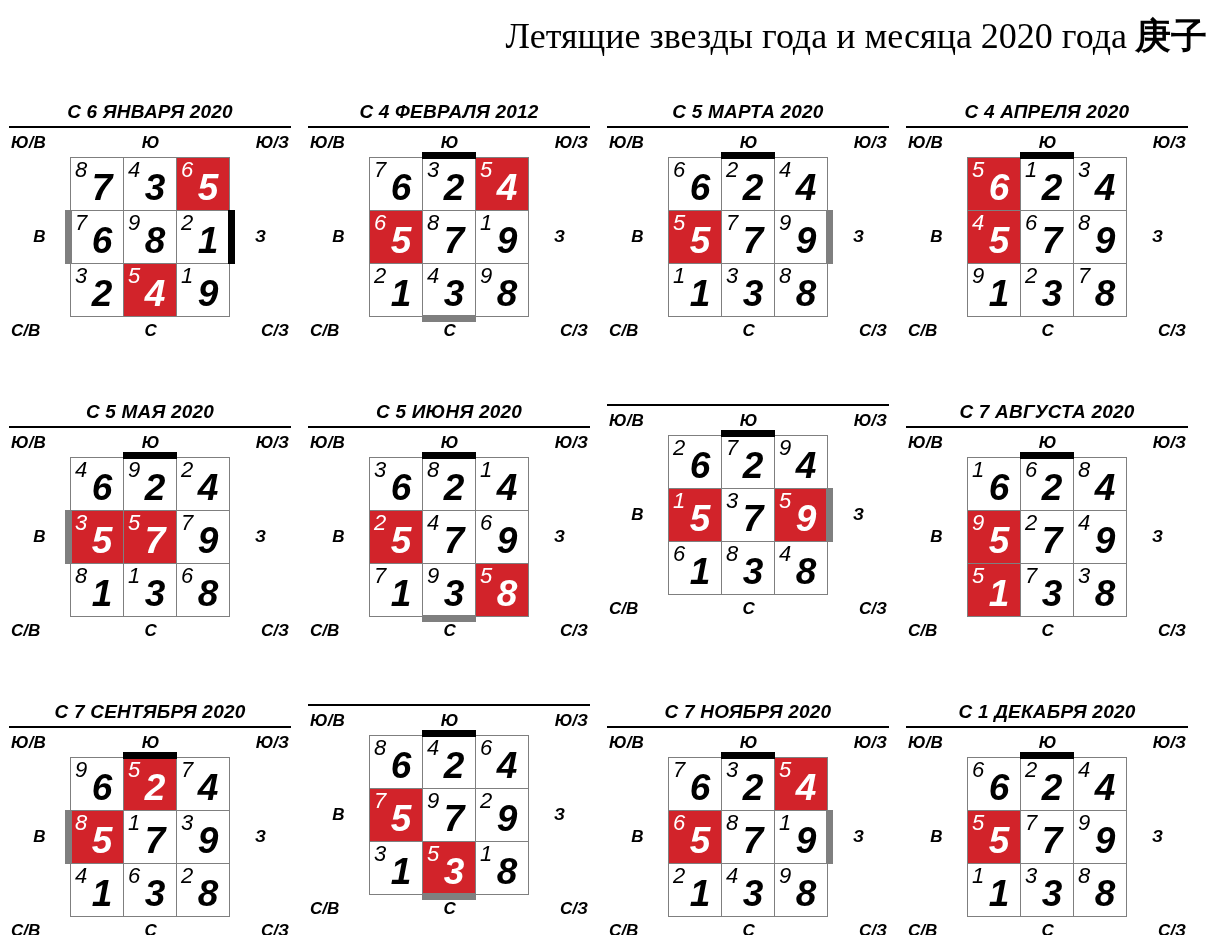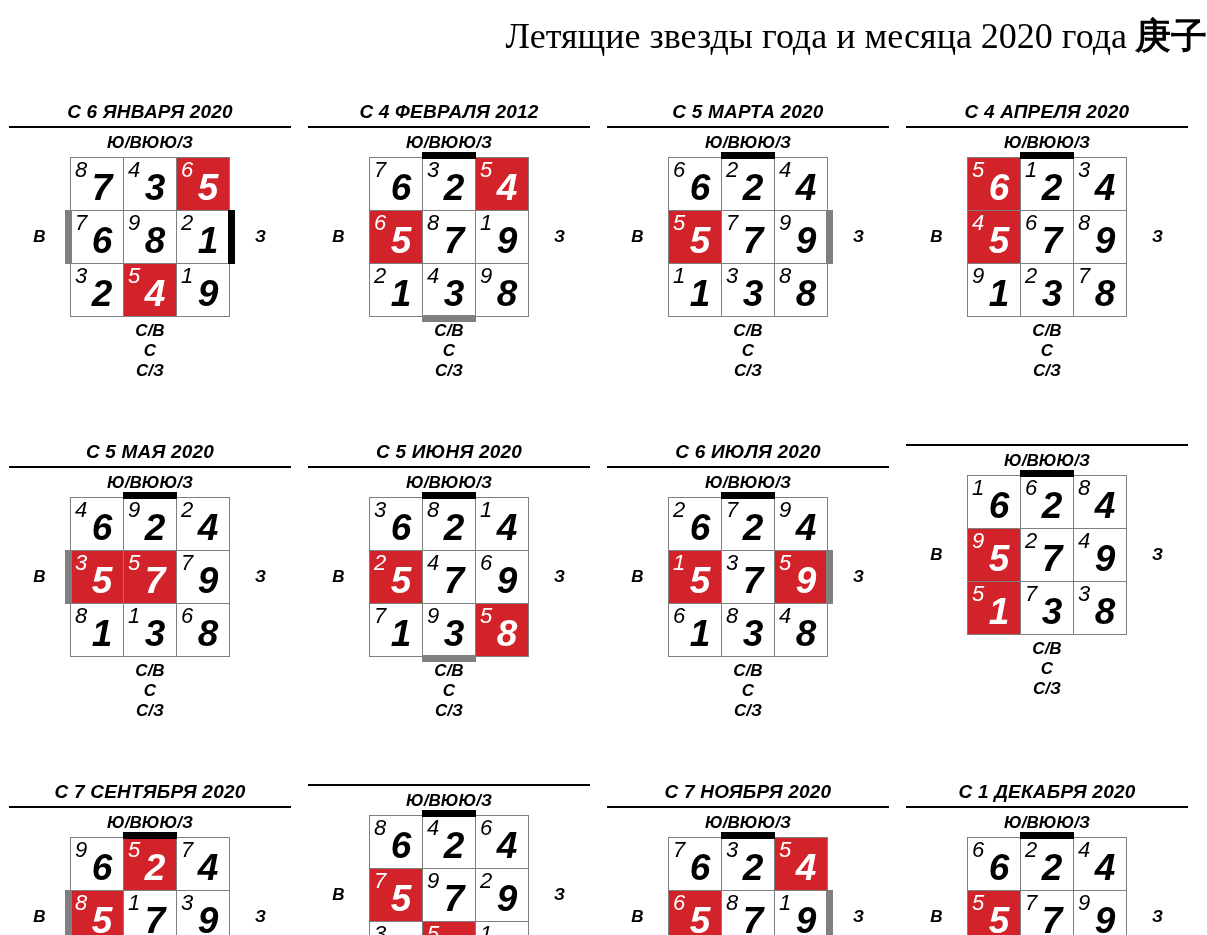--- a/index.html
+++ b/index.html
@@ -30,22 +30,22 @@
   .chart{width:282px;font-style:italic;}
   .chart-title{
     text-align:center;font-size:19px;font-weight:700;
     letter-spacing:.2px;white-space:nowrap;line-height:22px;
   }
   .title-rule{border-bottom:2px solid #000;margin-top:3px;}
   .dir-row{
     display:flex;justify-content:space-between;align-items:center;
     font-size:17px;font-weight:700;line-height:20px;padding:0 2px;
   }
-  .dir-row.top{margin-top:5px;margin-bottom:4px;justify-content:center;}
-  .dir-row.bottom{margin-top:4px;flex-direction:column;}
+  .dir-row.top{margin-top:5px;margin-bottom:4px;}
+  .dir-row.bottom{margin-top:4px;}
   .mid-row{display:flex;align-items:center;justify-content:center;}
   .side-label{
     flex:1;text-align:center;font-size:17px;font-weight:700;
   }
   .loshu-grid{
     display:grid;
     grid-template-columns:repeat(3,53px);
     grid-auto-rows:53px;
     border-top:1px solid var(--gray);
     border-left:1px solid var(--gray);
@@ -425,21 +425,20 @@
       <span class="side-label">З</span>
     </div>
     <div class="dir-row bottom">
       <span>С/В</span>
       <span>С</span>
       <span>С/З</span>
     </div>
   </div>
 
   <div class="chart">
-    <div class="chart-title">С 6 ИЮЛЯ 2020</div>
     <div class="title-rule"></div>
     <div class="dir-row top">
       <span>Ю/В</span>
       <span>Ю</span>
       <span>Ю/З</span>
     </div>
     <div class="mid-row">
       <span class="side-label">В</span>
       <div class="loshu-grid">
           <div class="cell">
@@ -484,20 +483,21 @@
       <span class="side-label">З</span>
     </div>
     <div class="dir-row bottom">
       <span>С/В</span>
       <span>С</span>
       <span>С/З</span>
     </div>
   </div>
 
   <div class="chart">
+    <div class="chart-title">С 7 АВГУСТА 2020</div>
     <div class="title-rule"></div>
     <div class="dir-row top">
       <span>Ю/В</span>
       <span>Ю</span>
       <span>Ю/З</span>
     </div>
     <div class="mid-row">
       <span class="side-label">В</span>
       <div class="loshu-grid">
           <div class="cell">

